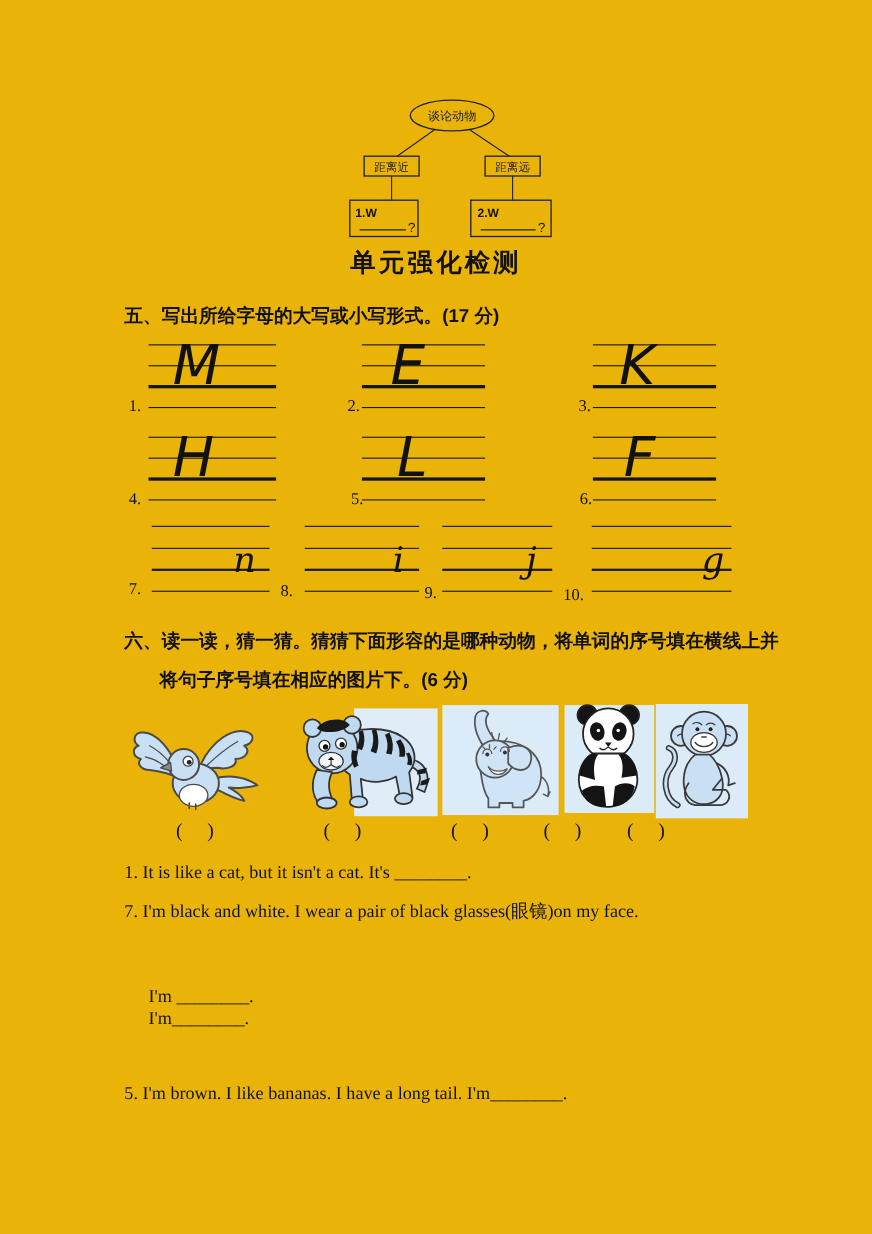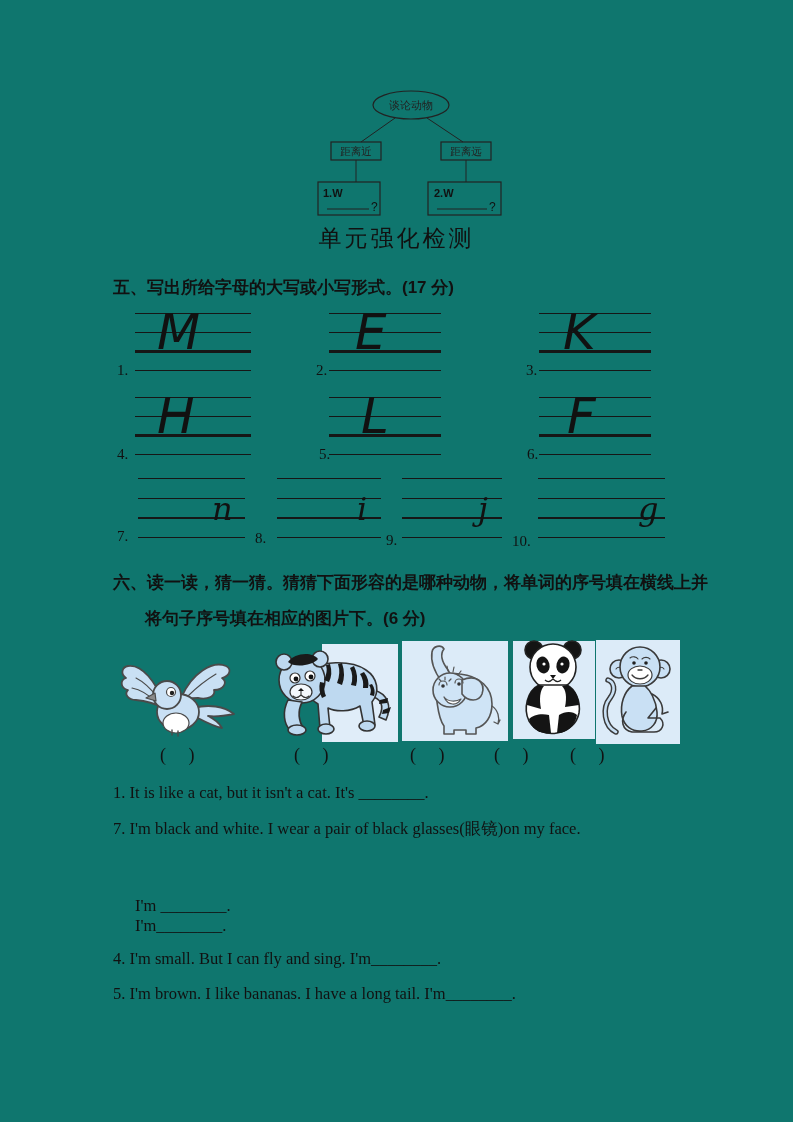--- a/index.html
+++ b/index.html
@@ -1,24 +1,24 @@
 <!DOCTYPE html>
 <html><head>
 <meta charset="utf-8">
 <style>
   html,body{margin:0;padding:0;background:#fff;}
-  #page{position:relative;width:793px;height:1122px;background:#0f766e;overflow:hidden;
+  #page{position:relative;width:793px;height:1122px;background:#eab308;overflow:hidden;
         font-family:"Liberation Serif",serif;color:#1a1a1a;}
 
   
   #diagram{position:absolute;left:303px;top:84px;width:220px;height:140px;}
 
   
   .page-title{position:absolute;left:0;right:0;top:223px;text-align:center;
-      font-family:"Liberation Sans",sans-serif;font-weight:normal;font-size:23px;
+      font-family:"Liberation Sans",sans-serif;font-weight:bold;font-size:23px;
       letter-spacing:3px;color:#111;}
 
   
   .sec-head{position:absolute;font-family:"Liberation Sans",sans-serif;
       font-weight:600;font-size:17px;color:#111;white-space:nowrap;}
 
   
   .grid4{position:absolute;height:58px;}
   .grid4 .l{position:absolute;left:0;right:0;height:0;border-top:1px solid #161616;}
   .grid4 .l1{top:0;} .grid4 .l2{top:19px;}
@@ -277,16 +277,15 @@
   <span class="paren" style="left:160px;top:745px">(     )</span>
   <span class="paren" style="left:294px;top:745px">(     )</span>
   <span class="paren" style="left:410px;top:745px">(     )</span>
   <span class="paren" style="left:494px;top:745px">(     )</span>
   <span class="paren" style="left:570px;top:745px">(     )</span>
 
   <div class="sent" style="top:783px">1. It is like a cat, but it isn't a cat. It's ________.</div>
   <div class="sent" style="top:818px">7. I'm black and white. I wear a pair of black glasses(眼镜)on my face.</div>
   <div class="sent indent" style="top:896px">I'm ________.</div>
   <div class="sent indent" style="top:916px">I'm________.</div>
-  <div class="sent" style="top:949px">4. I'm small. But I can fly and sing. I'm________.</div>
   <div class="sent" style="top:984px">5. I'm brown. I like bananas. I have a long tail. I'm________.</div>
 
 </div>
 
 </body></html>

